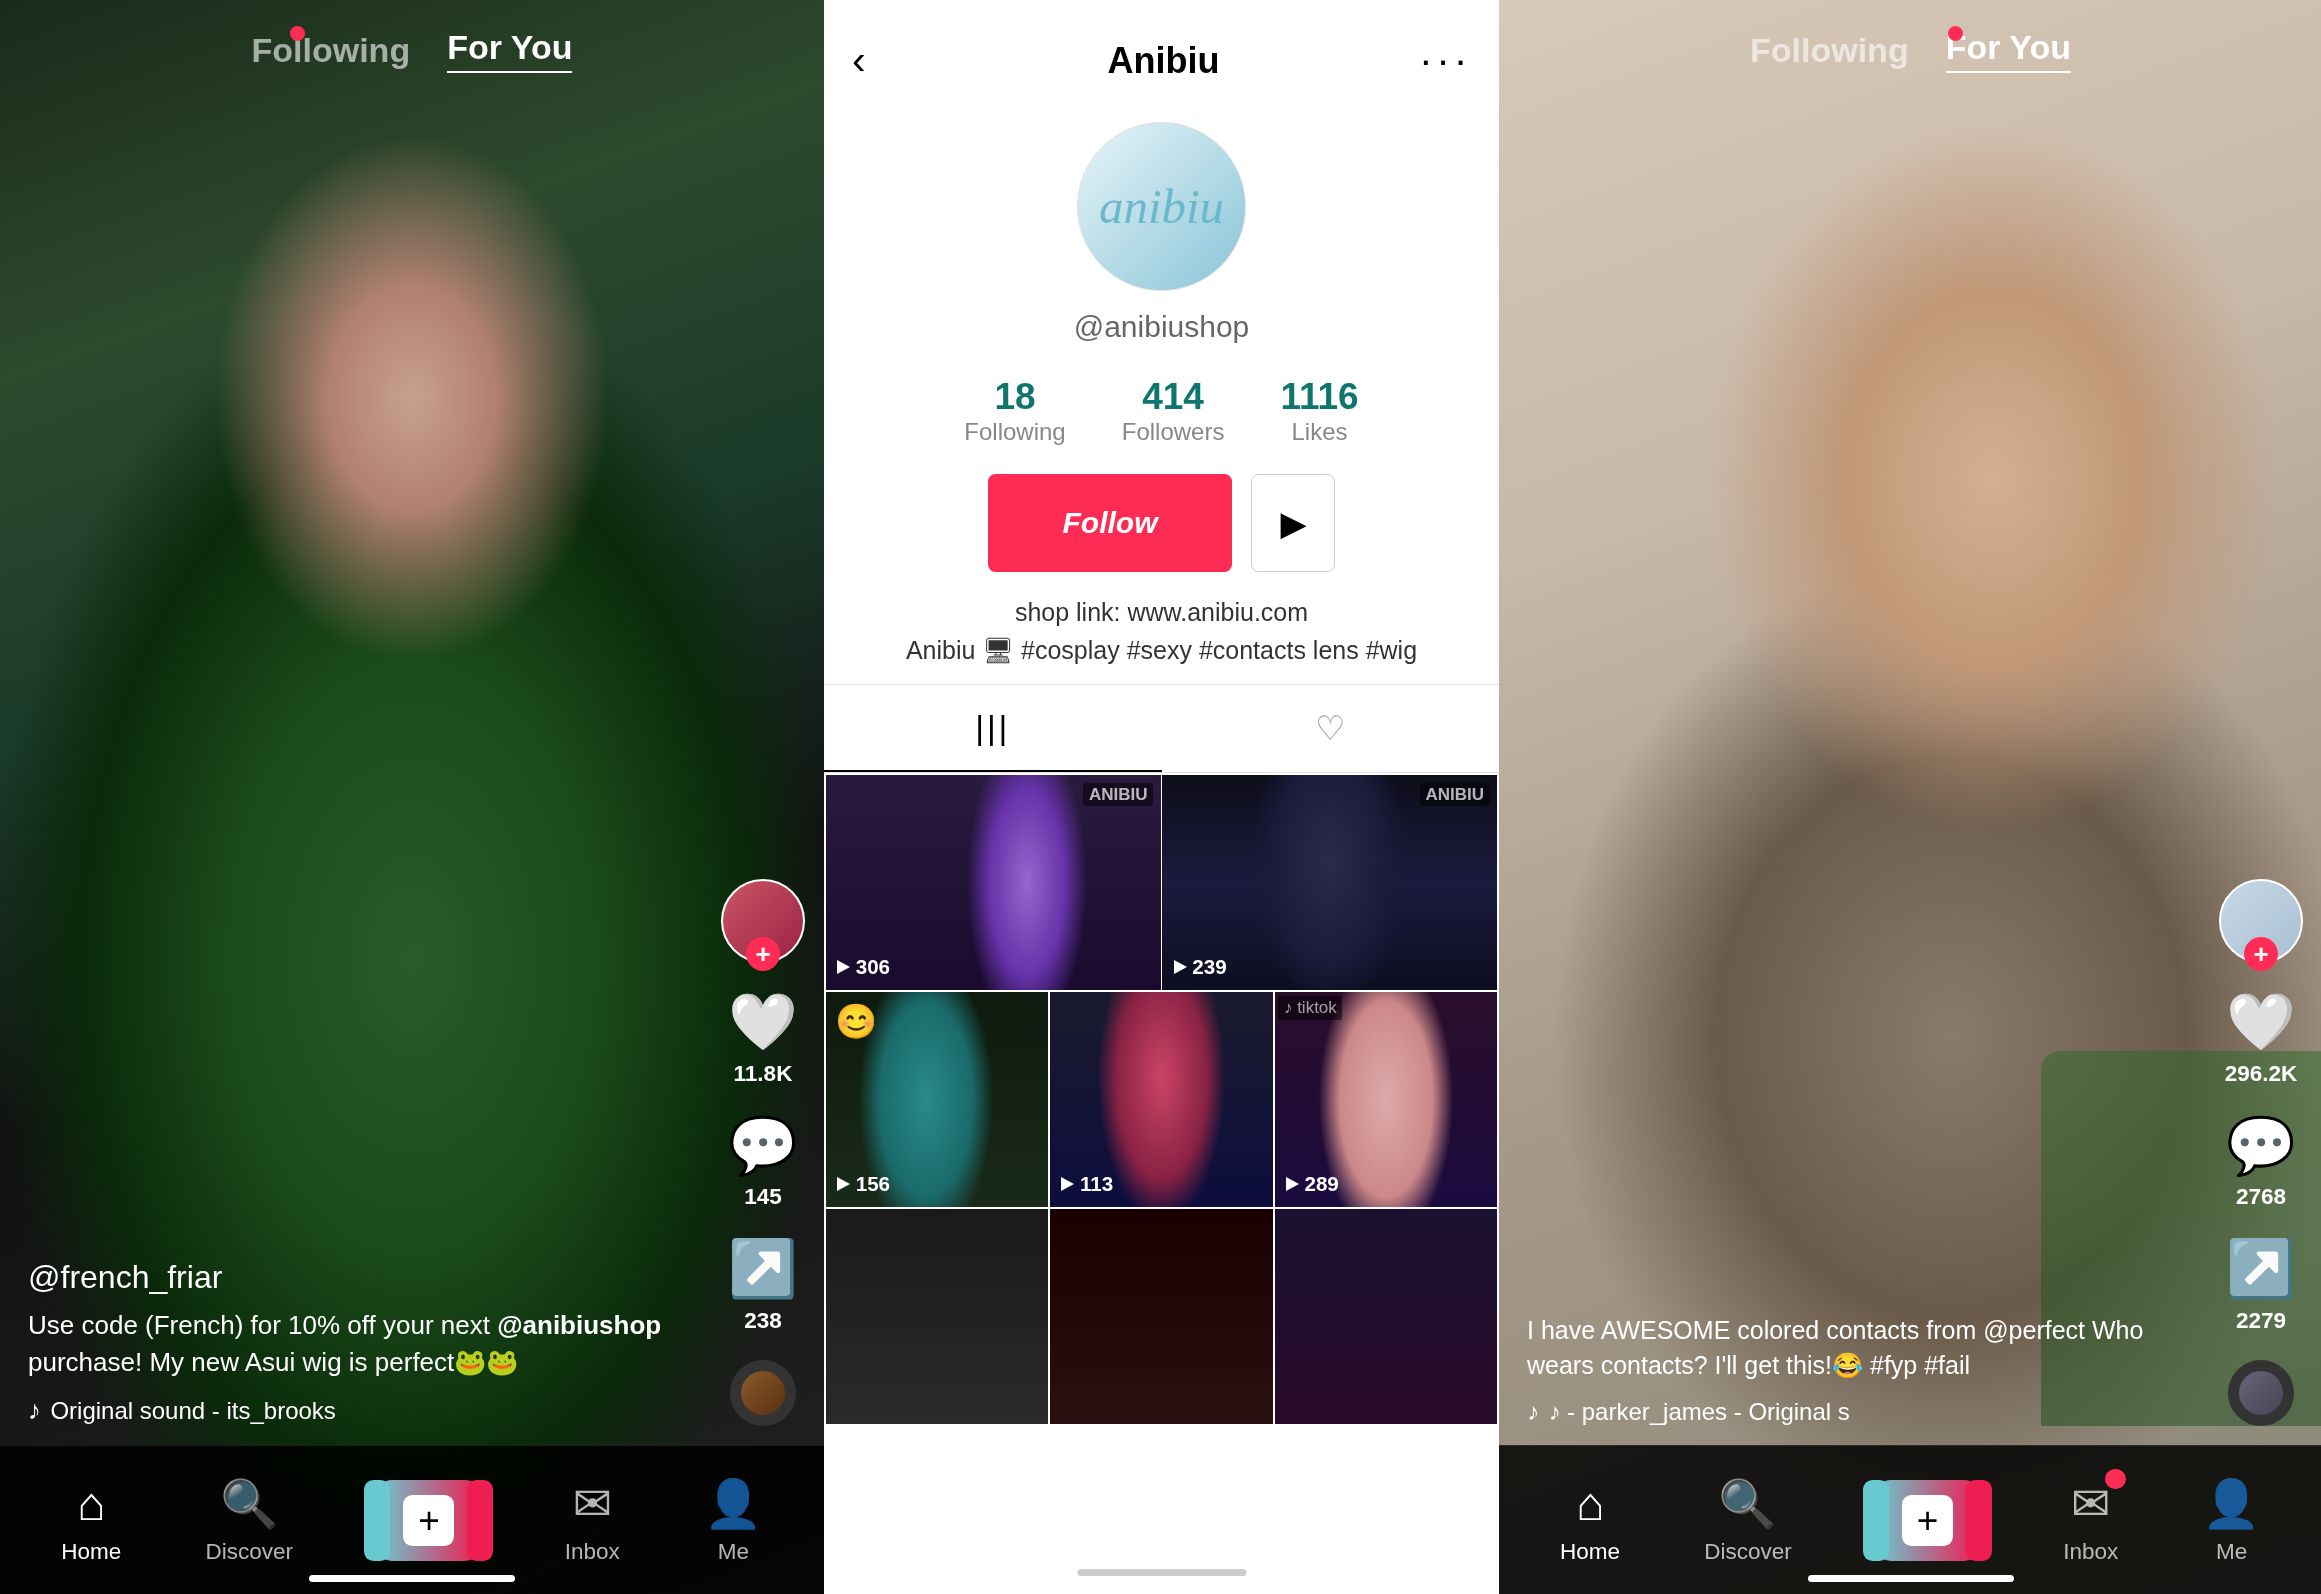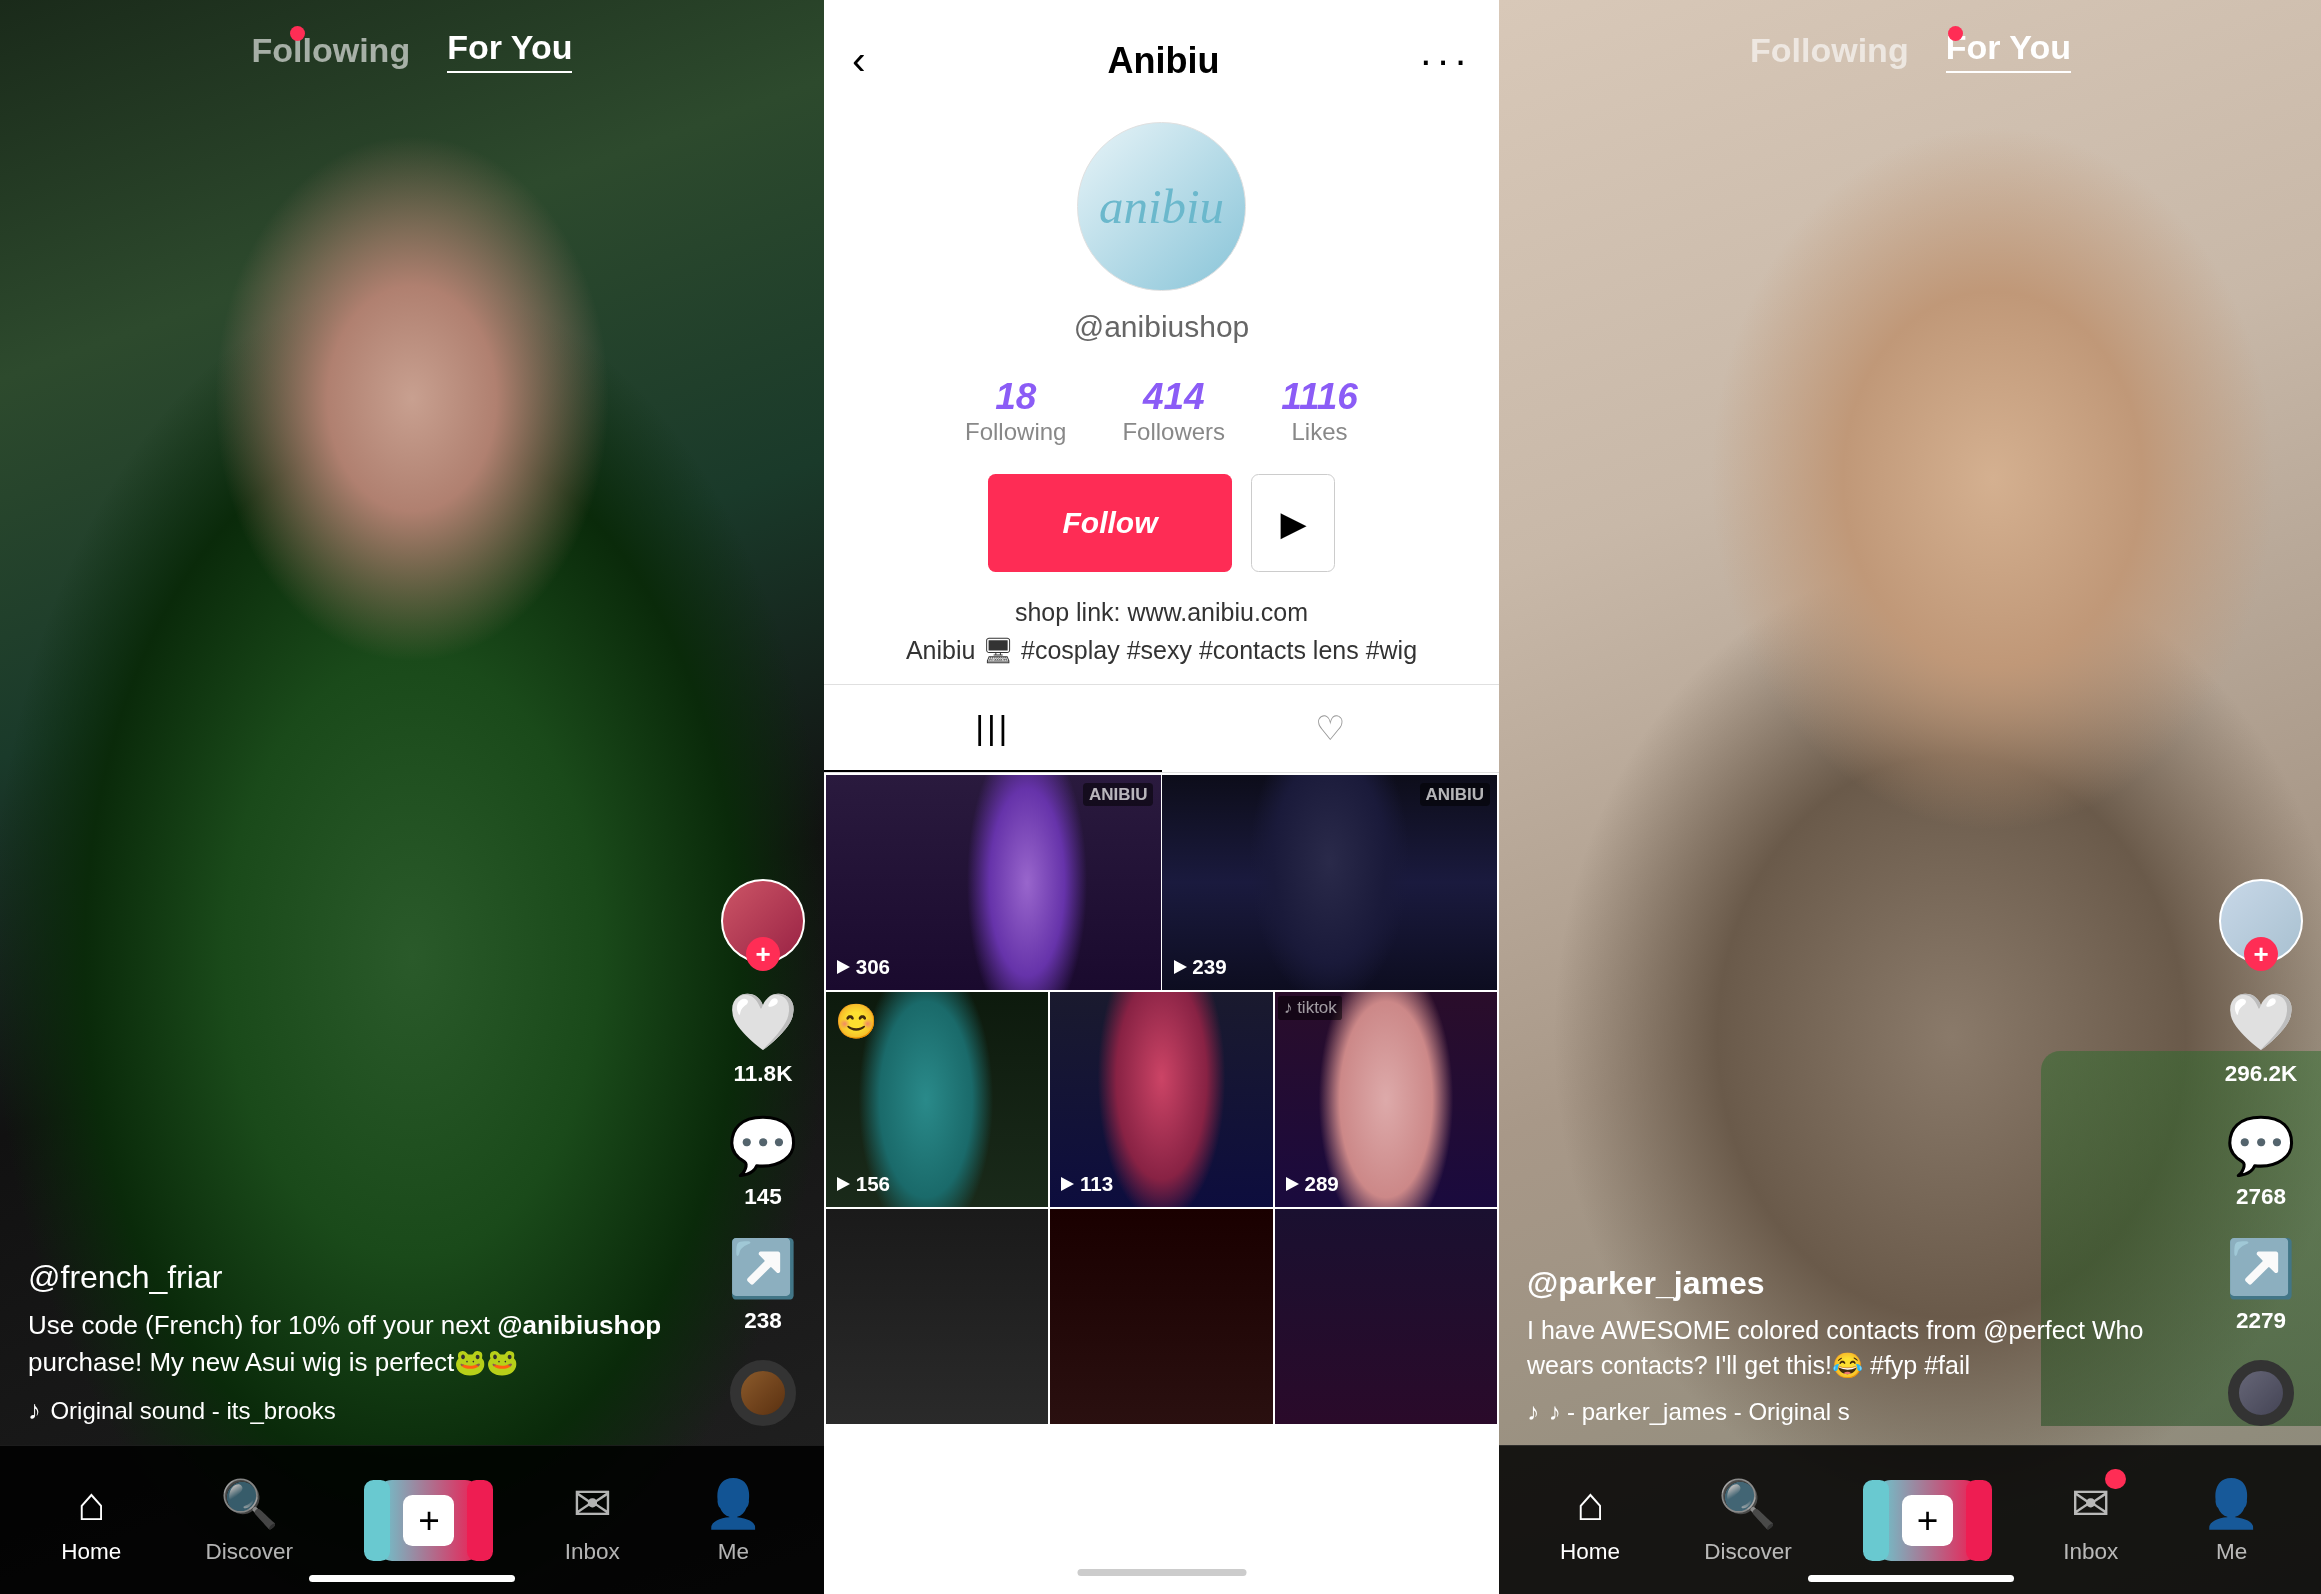--- a/index.html
+++ b/index.html
@@ -332,22 +332,21 @@
       margin-bottom: 28px;
     }
     .stat-item {
       display: flex;
       flex-direction: column;
       align-items: center;
     }
     .stat-num {
       font-size: 37px;
       font-weight: 800;
-      color: #8b5cf6;
-      font-style: italic;
+      color: #0f766e;
     }
     .stat-label {
       font-size: 24px;
       color: #888;
     }
 
     .action-buttons {
       display: flex;
       gap: 19px;
       justify-content: center;
@@ -820,21 +819,20 @@
       <span class="action-count">2768</span>
     </div>
     <div class="action-item">
       <span class="action-icon">↗️</span>
       <span class="action-count">2279</span>
     </div>
     <div style="width:66px;height:66px;border-radius:50%;background:linear-gradient(135deg,#667 0%,#445 100%);border:11.2px solid #333"></div>
   </div>
 
   <div class="right-bottom-info">
-    <div class="right-username">@parker_james</div>
     <div class="right-caption">I have AWESOME colored contacts from @perfect Who wears contacts? I'll get this!😂 #fyp #fail</div>
     <div class="right-sound">
       <span>♪</span>
       <span>♪  - parker_james - Original s</span>
     </div>
   </div>
 
   <div class="bottom-nav">
     <div class="nav-item active">
       <span class="nav-icon-wrap">⌂</span>

